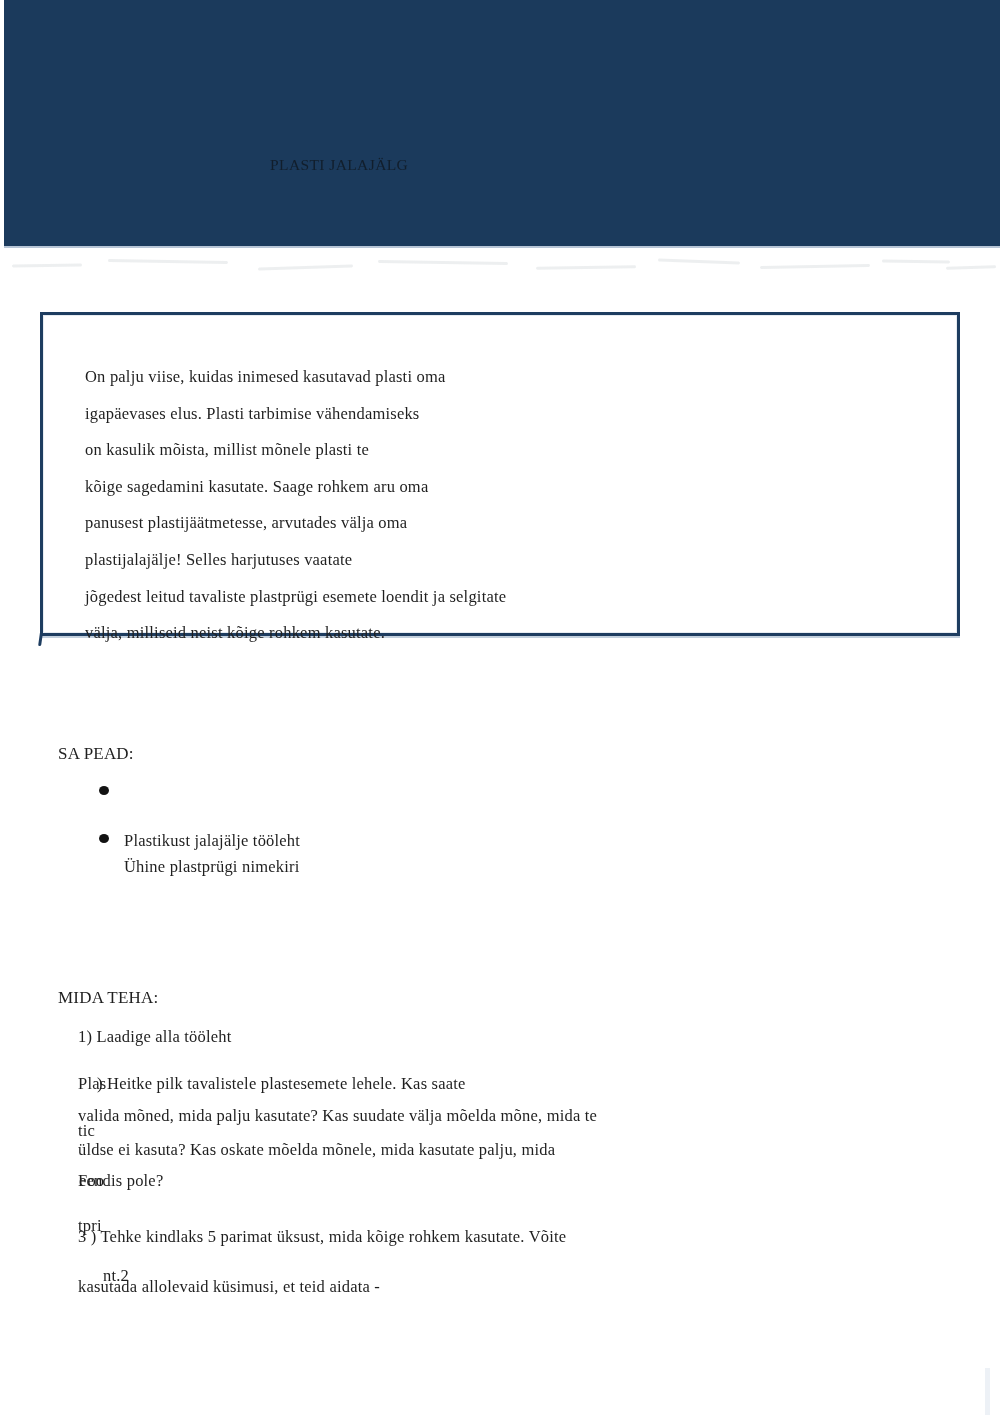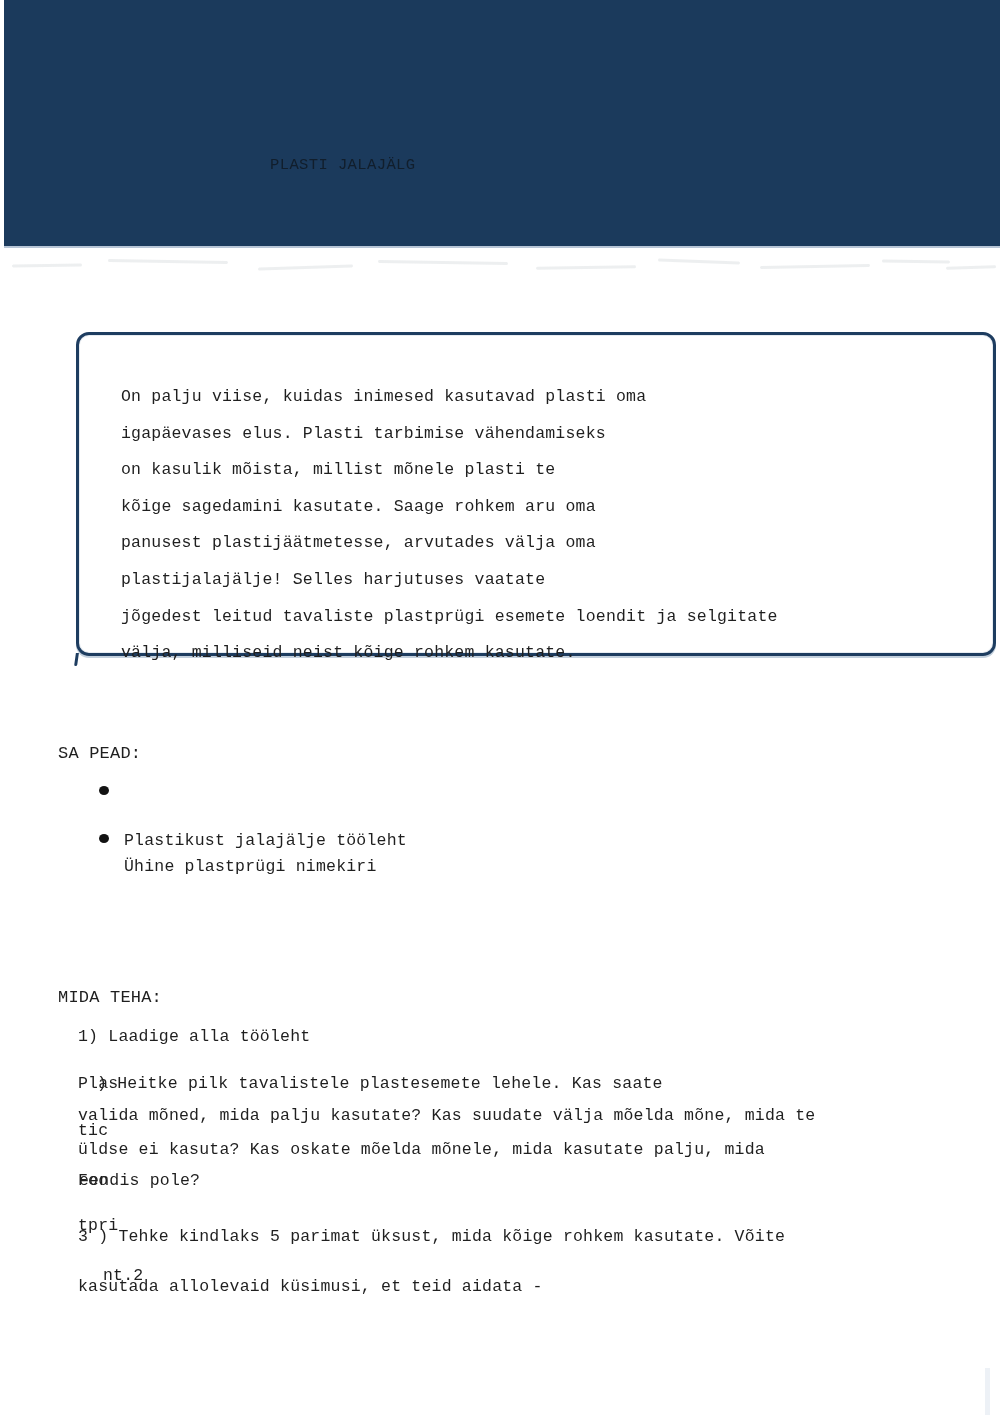--- a/index.html
+++ b/index.html
@@ -8,45 +8,44 @@
     --title-text:#111e2c;
     --body-text:#1f1f1f;
     --box-border:#1e3d60;
     --accent-underline:#b7c5d6;
     --torn-mark:#ebedee;
     --br-line:#edf1f6;
   }
   html,body{margin:0;padding:0;background:#ffffff;}
   #page{
     position:relative;width:1000px;height:1415px;background:#ffffff;
-    font-family:Liberation Mono, monospace;color:var(--body-text);
+    font-family:Liberation Serif, serif;color:var(--body-text);
     overflow:hidden;
   }
   .abs{position:absolute;white-space:nowrap;}
   
   .header{
     position:absolute;left:4px;right:0;top:0;height:246px;
     background:var(--header-bg);
     border-bottom:2px solid var(--accent-underline);
   }
   .header .title{
     position:absolute;left:266px;top:156px;
     font-size:15.5px;letter-spacing:.4px;color:var(--title-text);
   }
   
   .wisp{
     position:absolute;height:3px;background:var(--torn-mark);
     border-radius:2px;opacity:.9;
   }
   
   .intro-box{
-    position:absolute;left:40px;top:332px;width:914px;height:318px;
-    border:3px solid var(--box-border);border-radius:13px;
+    position:absolute;left:40px;top:312px;width:914px;height:318px;
+    border:3px solid var(--box-border);border-radius:0;
     box-shadow:0 2px 0 rgba(122,150,180,.45), inset 0 0 0 1px rgba(122,150,180,.18);
-    margin-left:36px;
   }
   .intro-box .tail{
     position:absolute;left:-4px;bottom:-13px;width:3px;height:13px;
     background:var(--box-border);transform:skewX(-8deg);border-radius:0 0 2px 2px;
   }
   .intro-text{
     position:absolute;left:42px;top:44px;
     font-size:16.5px;line-height:36.6px;letter-spacing:.2px;
     white-space:nowrap;
   }

